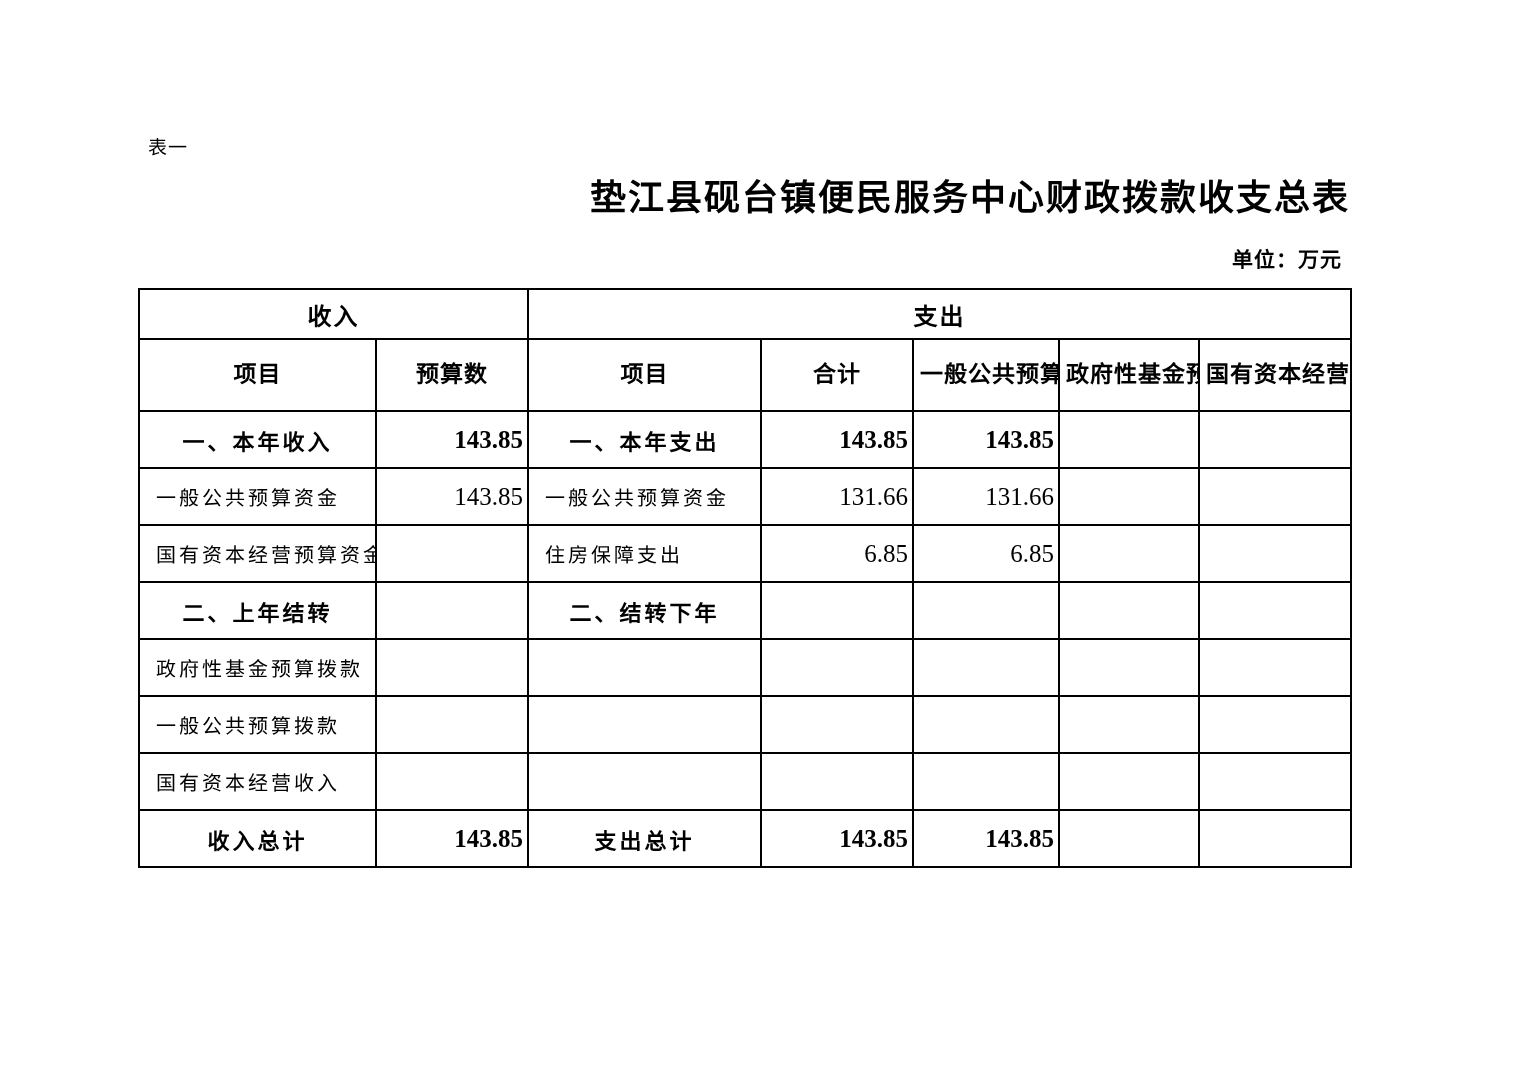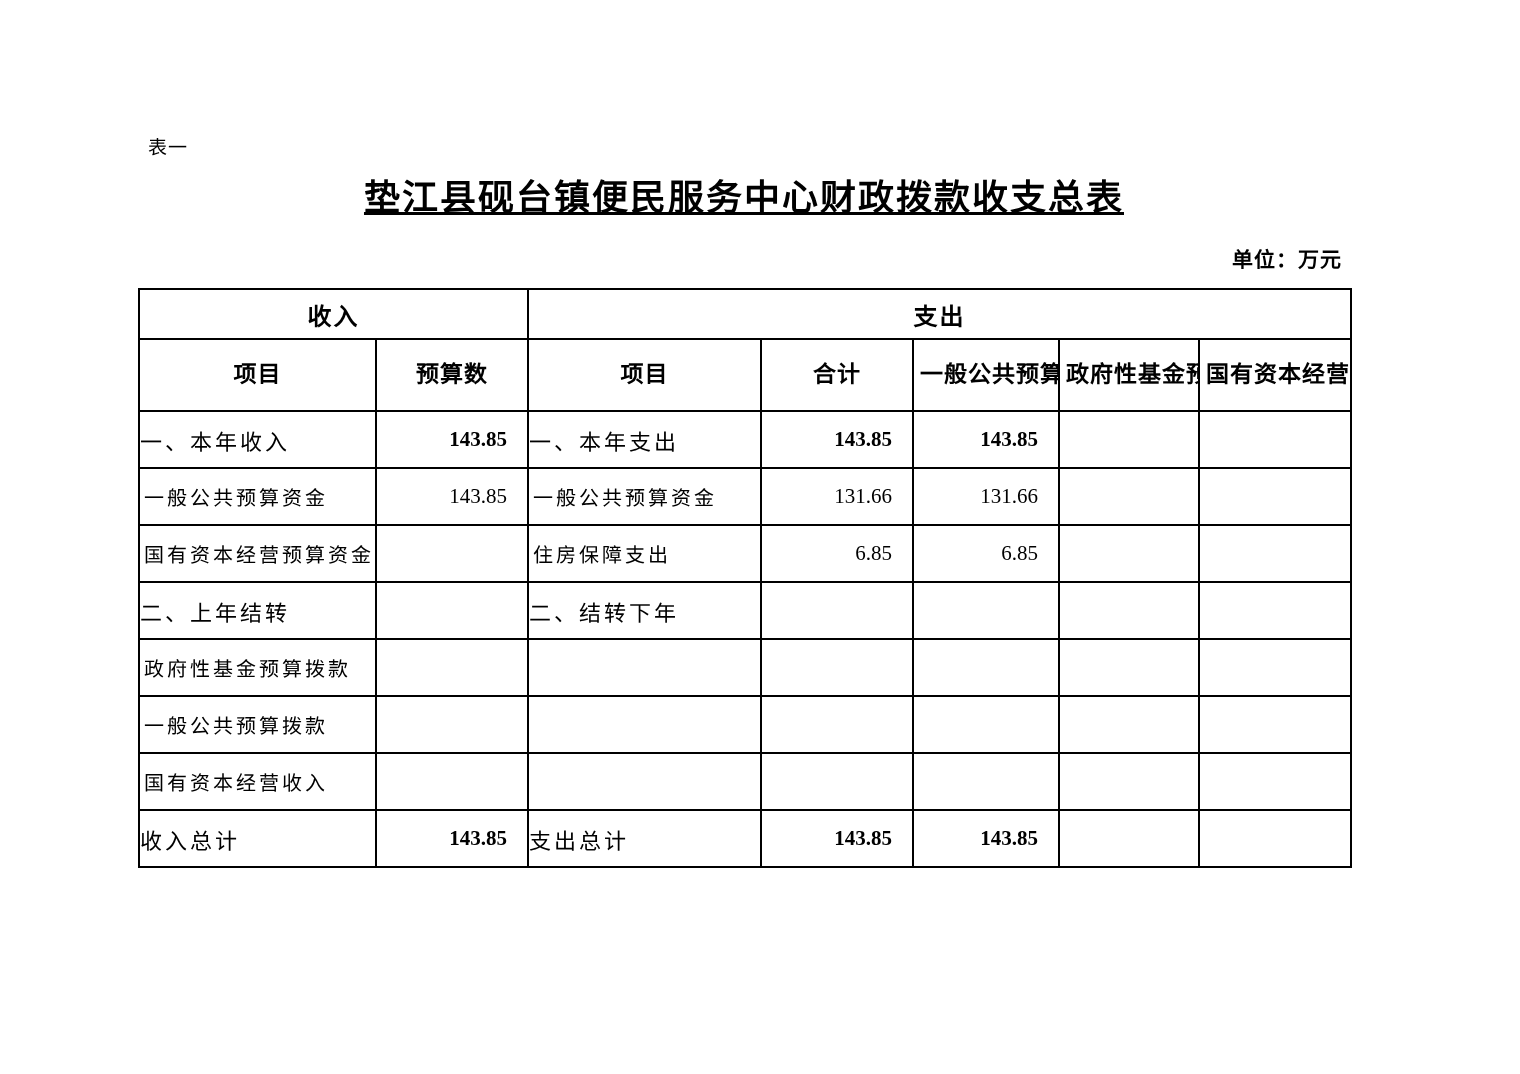--- a/index.html
+++ b/index.html
@@ -23,26 +23,25 @@
     left: 10px;
     top: 132px;
     font-size: 19px;
     letter-spacing: 1px;
   }
   .doc-title {
     position: absolute;
     left: 0;
     top: 168px;
     width: 100%;
-    text-align: center;
+    text-align: right;
     font-size: 36px;
     font-weight: 700;
     letter-spacing: 2px;
     white-space: nowrap;
-    text-decoration: underline;
   }
   .unit-label {
     position: absolute;
     right: 8px;
     top: 243px;
     font-size: 21px;
     font-weight: 700;
     letter-spacing: 1px;
   }
   table.budget {
@@ -71,35 +70,35 @@
     font-size: 23px;
     font-weight: 700;
     text-align: center;
     letter-spacing: 1px;
     white-space: normal;
     line-height: 1.35;
     padding: 0 6px;
   }
   td.item-center {
     font-size: 22px;
-    font-weight: 400;
-    text-align: left;
+    font-weight: 700;
+    text-align: center;
     letter-spacing: 3px;
   }
   td.item-left {
     font-size: 20px;
     font-weight: 400;
     text-align: left;
-    padding-left: 4px;
+    padding-left: 16px;
     letter-spacing: 3px;
   }
   td.num {
-    font-size: 21px;
+    font-size: 25px;
     text-align: right;
-    padding-right: 20px;
+    padding-right: 4px;
     font-family: "Liberation Serif", "DejaVu Serif", serif;
     margin-left: 28px;
   }
   tr.bold td.num { font-weight: 700; }
   tr.normal td.num { font-weight: 400; }
 </style>
 </head>
 <body>
 
 <div class="content">

